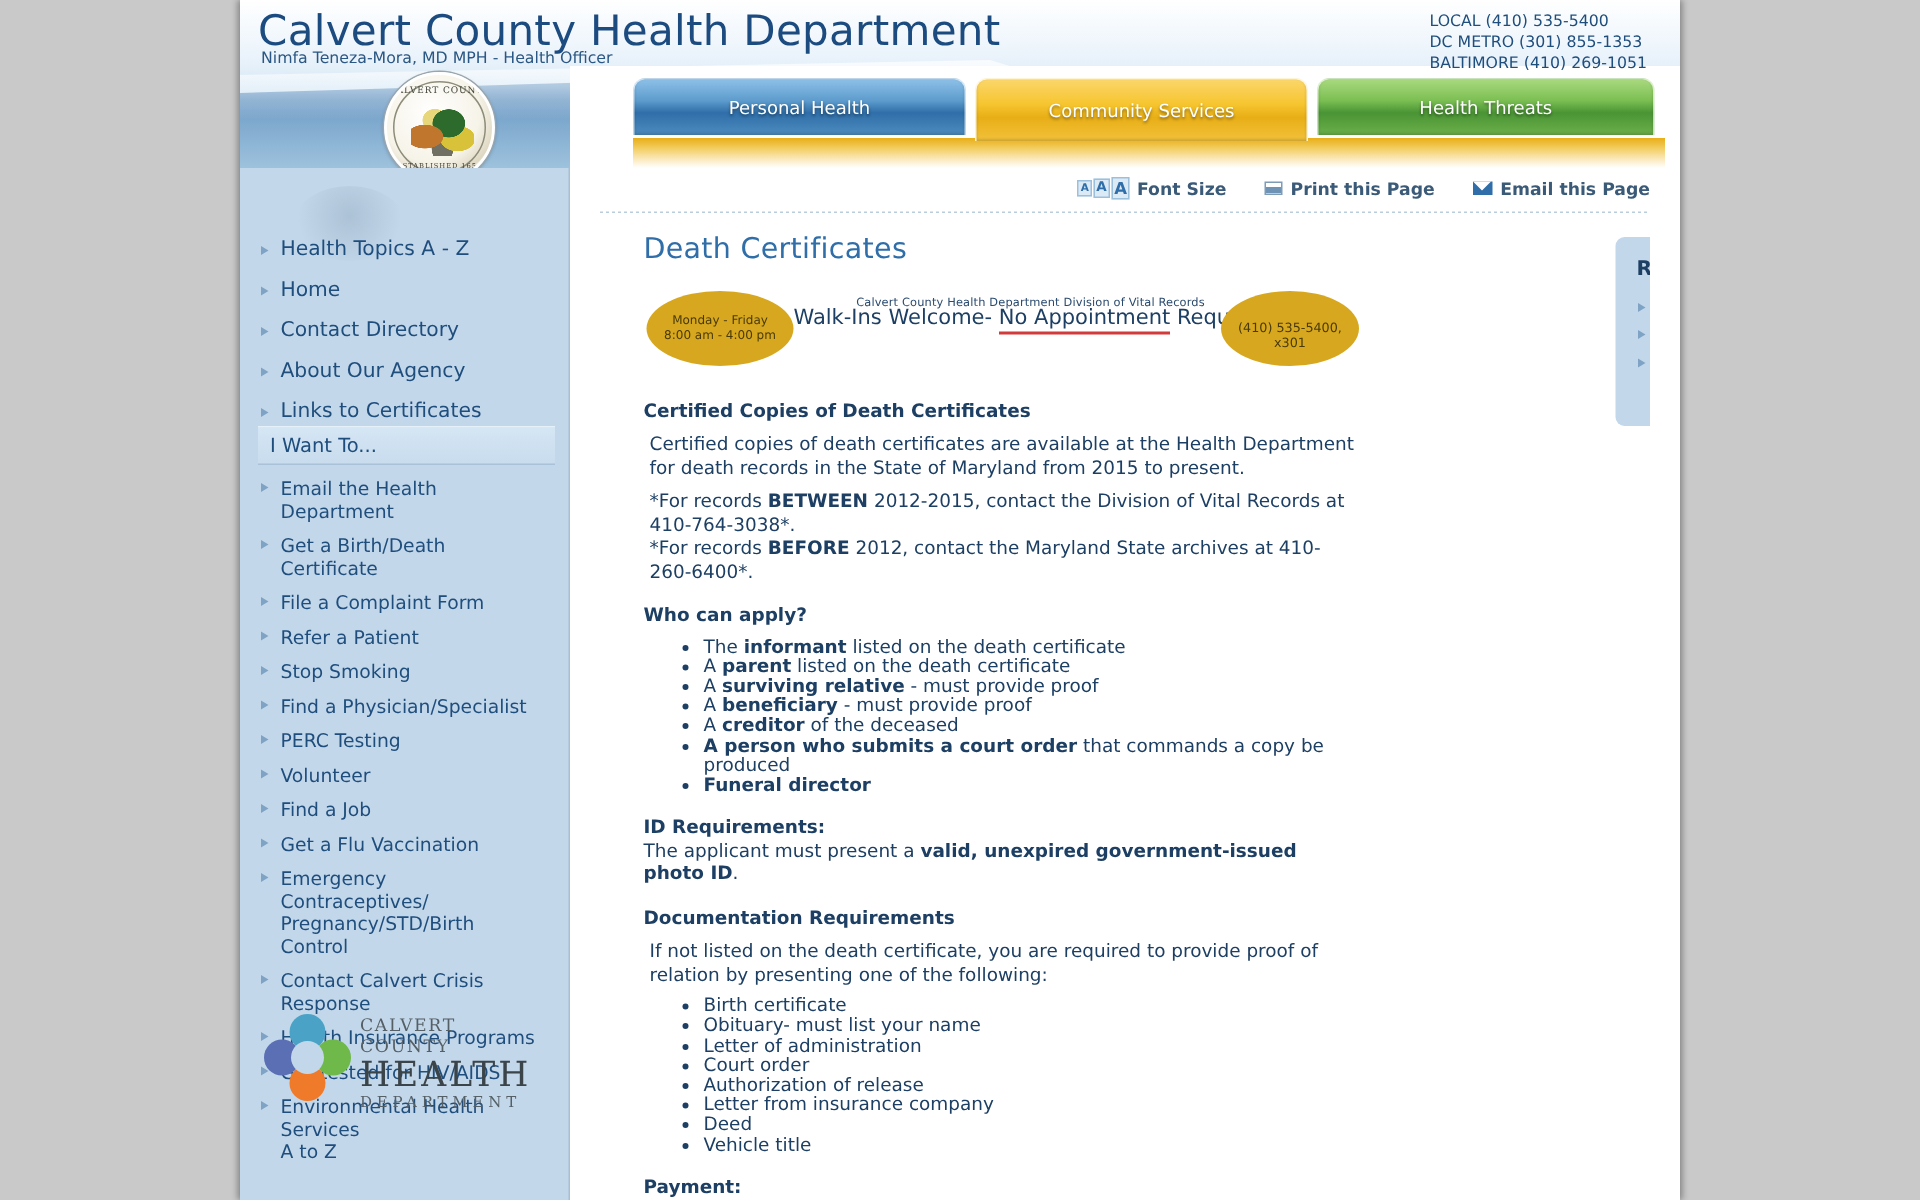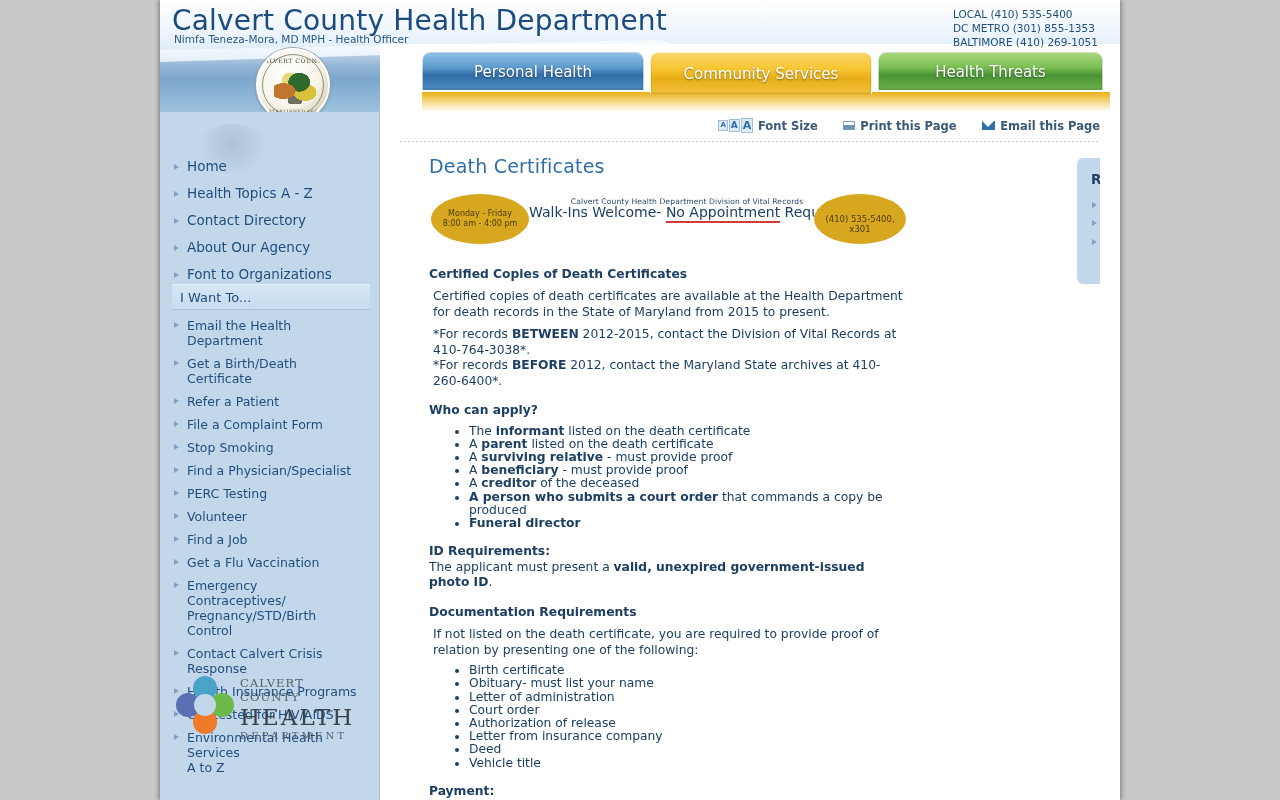--- a/index.html
+++ b/index.html
@@ -87,21 +87,21 @@
   #seal .bot-text { bottom: 6px; font-size: 4.5px; }
 
   
   #tabs {
     position: absolute; left: 262px; top: 52px;
     width: 688px; height: 40px;
   }
   .tab {
     position: absolute; top: 0; height: 38px;
     border-radius: 8px 8px 0 0;
-    color: #ffffff; font-size: 15px;
+    color: #ffffff; font-size: 12px;
     text-align: center; line-height: 38px;
     text-shadow: 0 1px 2px rgba(0,0,0,.45);
     box-shadow: 0 -1px 2px rgba(0,0,0,.18) inset;
     border: 1px solid rgba(255,255,255,.65);
     border-bottom: none;
     cursor: pointer;
     white-space: nowrap;
   }
   .tab.blue {
     left: 0; width: 222px;
@@ -310,34 +310,34 @@
       <div class="tab blue">Personal Health</div>
       <div class="tab gold">Community Services</div>
       <div class="tab green">Health Threats</div>
     </div>
   </div>
 
   <div id="sidebar">
     <div id="sidebar-ghost"></div>
 
     <ul class="nav-list" id="nav-primary">
+      <li class="nav-item">Health Topics A - Z</li>
       <li class="nav-item">Home</li>
-      <li class="nav-item">Health Topics A - Z</li>
       <li class="nav-item">Contact Directory</li>
       <li class="nav-item">About Our Agency</li>
-      <li class="nav-item">Font to Organizations</li>
+      <li class="nav-item">Links to Certificates</li>
     </ul>
 
     <div id="iwantto-block">
       <div id="iwantto-header">I Want To...</div>
       <ul class="nav-list" id="iwantto-list">
         <li class="nav-item">Email the Health Department</li>
         <li class="nav-item">Get a Birth/Death Certificate</li>
+        <li class="nav-item">File a Complaint Form</li>
         <li class="nav-item">Refer a Patient</li>
-        <li class="nav-item">File a Complaint Form</li>
         <li class="nav-item">Stop Smoking</li>
         <li class="nav-item">Find a Physician/Specialist</li>
         <li class="nav-item">PERC Testing</li>
         <li class="nav-item">Volunteer</li>
         <li class="nav-item">Find a Job</li>
         <li class="nav-item">Get a Flu Vaccination</li>
         <li class="nav-item">Emergency Contraceptives/<br>Pregnancy/STD/Birth Control</li>
         <li class="nav-item">Contact Calvert Crisis Response</li>
         <li class="nav-item">Health Insurance Programs</li>
         <li class="nav-item">Get tested for HIV/AIDS</li>

